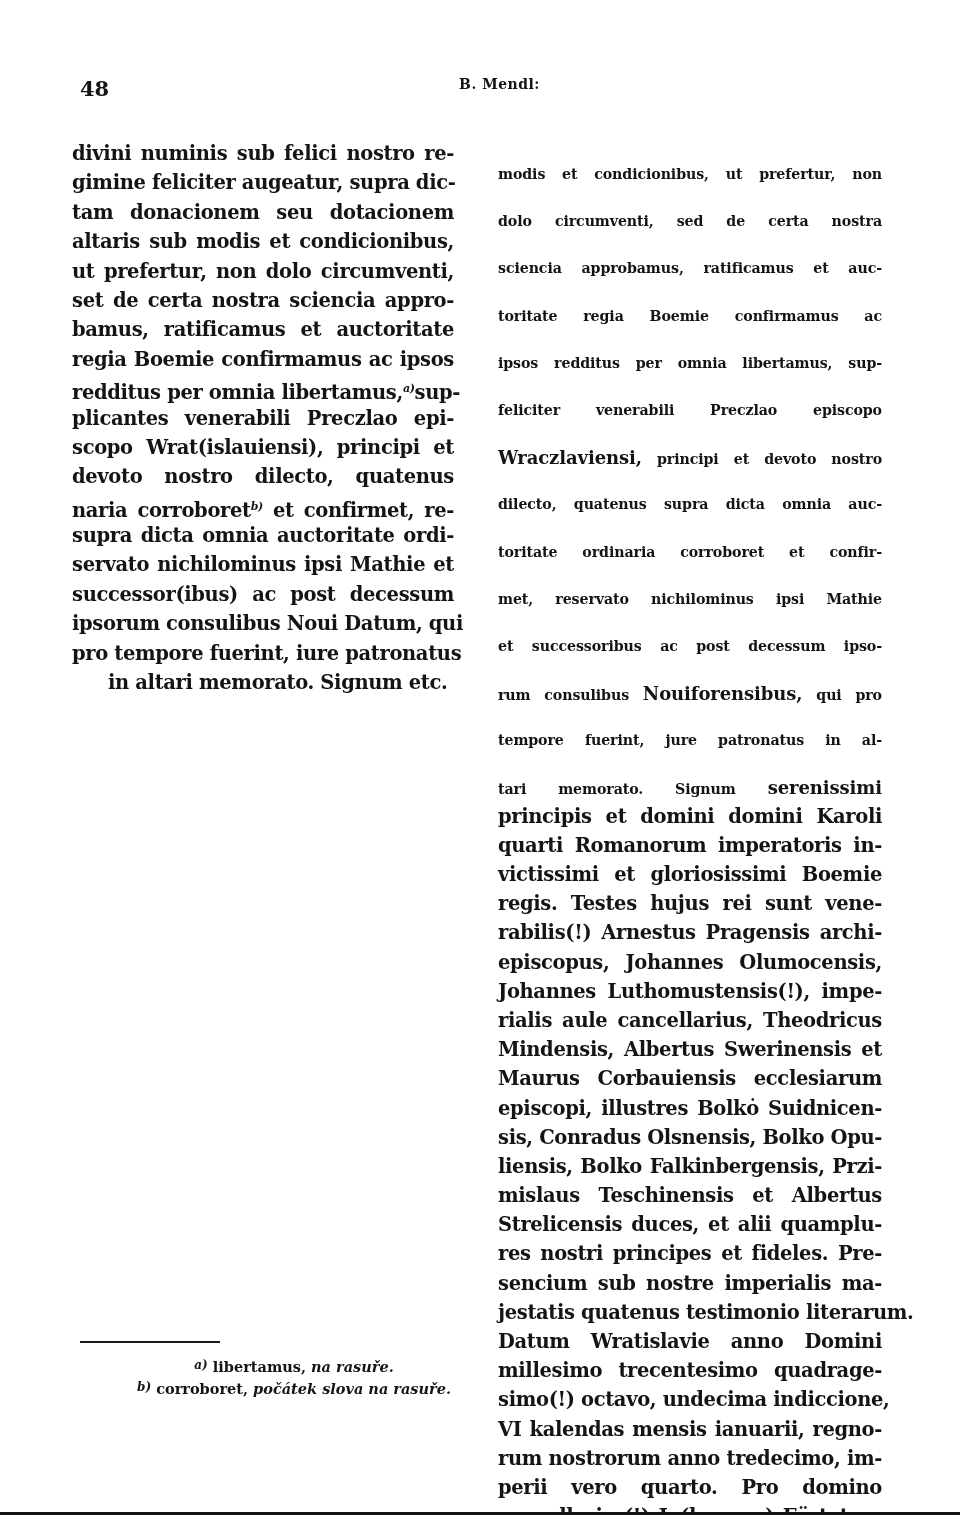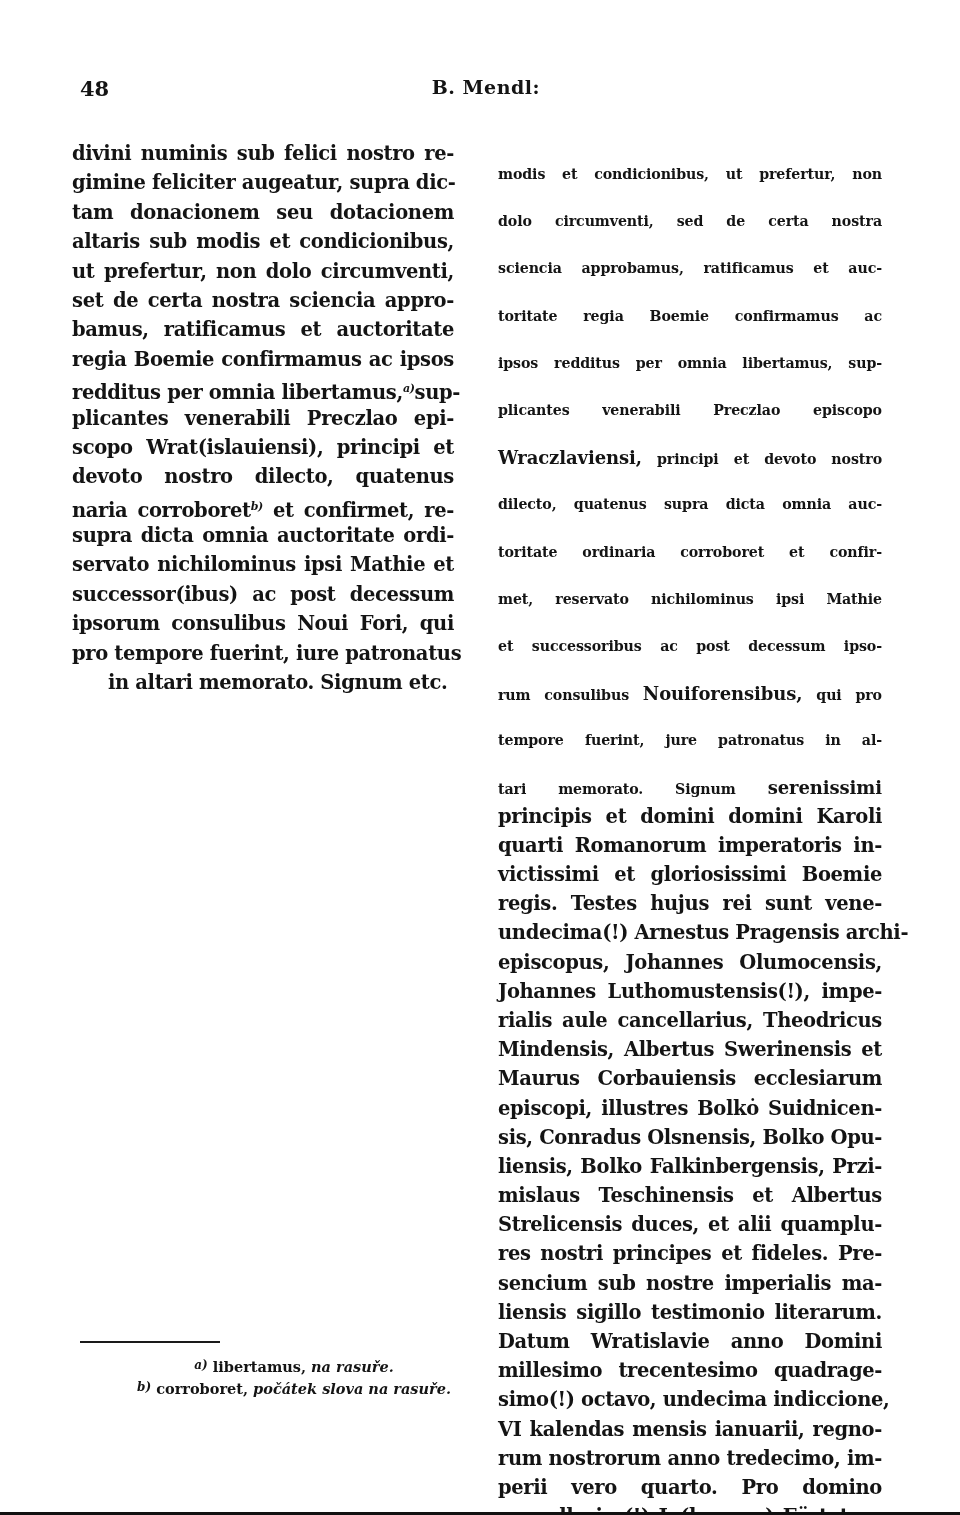--- a/index.html
+++ b/index.html
@@ -2,21 +2,21 @@
 <html><head>
 <meta charset="utf-8">
 <style>
   html, body { margin: 0; padding: 0; }
   body {
     width: 960px; height: 1515px; background: #ffffff; position: relative; overflow: hidden;
     font-family: "DejaVu Serif", "Liberation Serif", serif; color: #141414;
   }
   .page-header { position: absolute; top: 76px; left: 80px; width: 460px; height: 36px; }
   .page-number { position: absolute; left: 0; top: 0; font-size: 21px; font-weight: bold; }
-  .running-head { position: absolute; right: 0; top: 0; font-size: 19px; font-weight: bold; letter-spacing: 0.5px; }
+  .running-head { position: absolute; right: 0; top: 0; font-size: 14px; font-weight: bold; letter-spacing: 0.5px; }
 
   .col { position: absolute; }
   .col-left { left: 72px; top: 139px; width: 382px; }
   .col-right { left: 498px; top: 141px; width: 384px; }
 
   .line {
     display: block; white-space: nowrap; text-align: justify; text-align-last: justify;
     font-weight: bold; overflow: visible;
   }
   .col-left .line { font-size: 19.5px; height: 29.4px; line-height: 29.4px; letter-spacing: -0.35px; }
@@ -52,59 +52,59 @@
   <span class="line">bamus, ratificamus et auctoritate</span>
   <span class="line">regia Boemie confirmamus ac ipsos</span>
   <span class="line"><span>redditus per omnia libertamus,</span><span class="sup">a)</span><span>sup-</span></span>
   <span class="line">plicantes venerabili Preczlao epi-</span>
   <span class="line">scopo Wrat(islauiensi), principi et</span>
   <span class="line">devoto nostro dilecto, quatenus</span>
   <span class="line"><span>naria corroboret</span><span class="sup">b)</span><span> et confirmet, re-</span></span>
   <span class="line">supra dicta omnia auctoritate ordi-</span>
   <span class="line">servato nichilominus ipsi Mathie et</span>
   <span class="line">successor(ibus) ac post decessum</span>
-  <span class="line">ipsorum consulibus Noui Fori, qui</span>
+  <span class="line">ipsorum consulibus Noui Datum, qui</span>
   <span class="line">pro tempore fuerint, iure patronatus</span>
   <span class="line last">in altari memorato. Signum etc.</span>
 </div>
 
 <div class="col col-right">
   <span class="line small">modis et condicionibus, ut prefertur, non</span>
   <span class="line small">dolo circumventi, sed de certa nostra</span>
   <span class="line small">sciencia approbamus, ratificamus et auc-</span>
   <span class="line small">toritate regia Boemie confirmamus ac</span>
   <span class="line small">ipsos redditus per omnia libertamus, sup-</span>
-  <span class="line small">plicantes venerabili Preczlao episcopo</span>
+  <span class="line small">feliciter venerabili Preczlao episcopo</span>
   <span class="line small"><span class="large-word">Wraczlaviensi,</span> <span>principi et devoto nostro</span></span>
   <span class="line small">dilecto, quatenus supra dicta omnia auc-</span>
   <span class="line small">toritate ordinaria corroboret et confir-</span>
   <span class="line small">met, reservato nichilominus ipsi Mathie</span>
   <span class="line small">et successoribus ac post decessum ipso-</span>
   <span class="line small"><span>rum consulibus</span> <span class="large-word">Nouiforensibus,</span> <span>qui pro</span></span>
   <span class="line small">tempore fuerint, jure patronatus in al-</span>
   <span class="line small"><span>tari memorato. Signum</span> <span class="large-word">serenissimi</span></span>
 
   <span class="line big">principis et domini domini Karoli</span>
   <span class="line big">quarti Romanorum imperatoris in-</span>
   <span class="line big">victissimi et gloriosissimi Boemie</span>
   <span class="line big">regis. Testes hujus rei sunt vene-</span>
-  <span class="line big">undecima(!) Arnestus Pragensis archi-</span>
+  <span class="line big">rabilis(!) Arnestus Pragensis archi-</span>
   <span class="line big">episcopus, Johannes Olumocensis,</span>
   <span class="line big">Johannes Luthomustensis(!), impe-</span>
   <span class="line big">rialis aule cancellarius, Theodricus</span>
   <span class="line big">Mindensis, Albertus Swerinensis et</span>
   <span class="line big">Maurus Corbauiensis ecclesiarum</span>
   <span class="line big">episcopi, illustres Bolkȯ Suidnicen-</span>
   <span class="line big">sis, Conradus Olsnensis, Bolko Opu-</span>
   <span class="line big">liensis, Bolko Falkinbergensis, Przi-</span>
   <span class="line big">mislaus Teschinensis et Albertus</span>
   <span class="line big">Strelicensis duces, et alii quamplu-</span>
   <span class="line big">res nostri principes et fideles. Pre-</span>
   <span class="line big">sencium sub nostre imperialis ma-</span>
-  <span class="line big">liensis sigillo testimonio literarum.</span>
+  <span class="line big">jestatis quatenus testimonio literarum.</span>
   <span class="line big">Datum Wratislavie anno Domini</span>
   <span class="line big">millesimo trecentesimo quadrage-</span>
   <span class="line big">simo(!) octavo, undecima indiccione,</span>
   <span class="line big">VI kalendas mensis ianuarii, regno-</span>
   <span class="line big">rum nostrorum anno tredecimo, im-</span>
   <span class="line big">perii vero quarto.   Pro domino</span>
   <span class="line big">cancellario (!) Jo(hannes) Eÿsteten-</span>
   <span class="line big"><span>(sis).</span> <span class="it">(Opis z řečené sbírky Heyne-</span></span>
   <span class="line big last it">ovy.)</span>
 </div>

